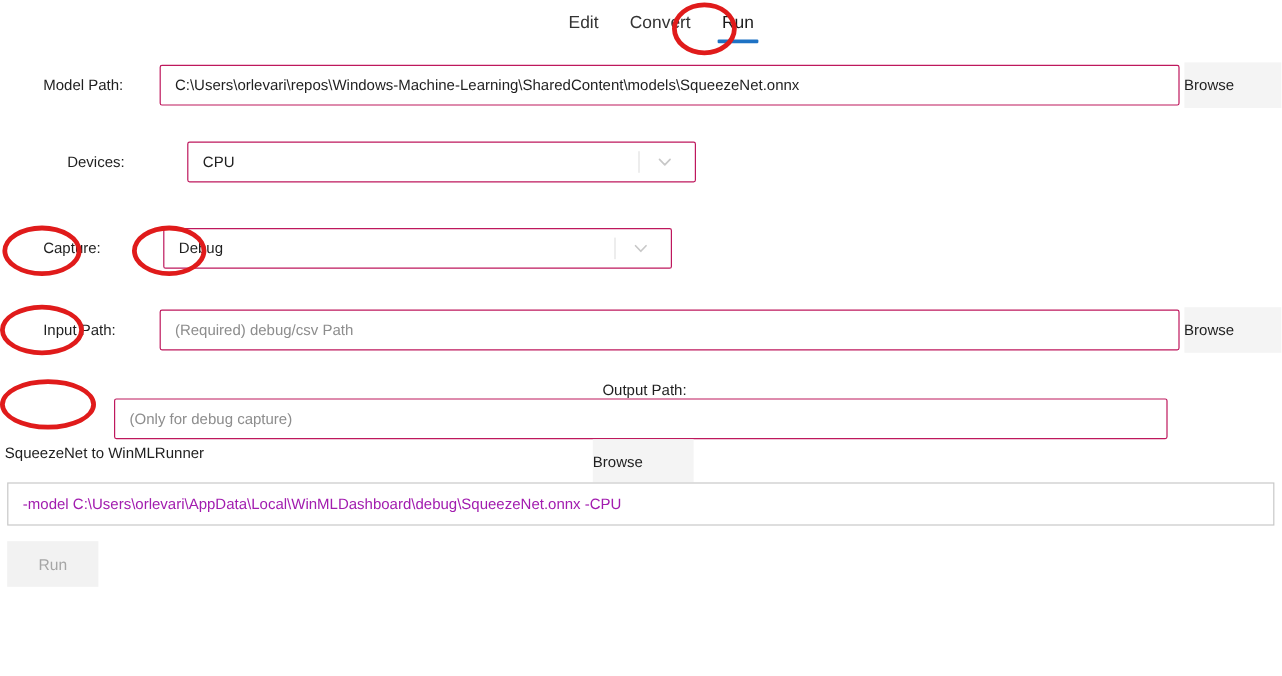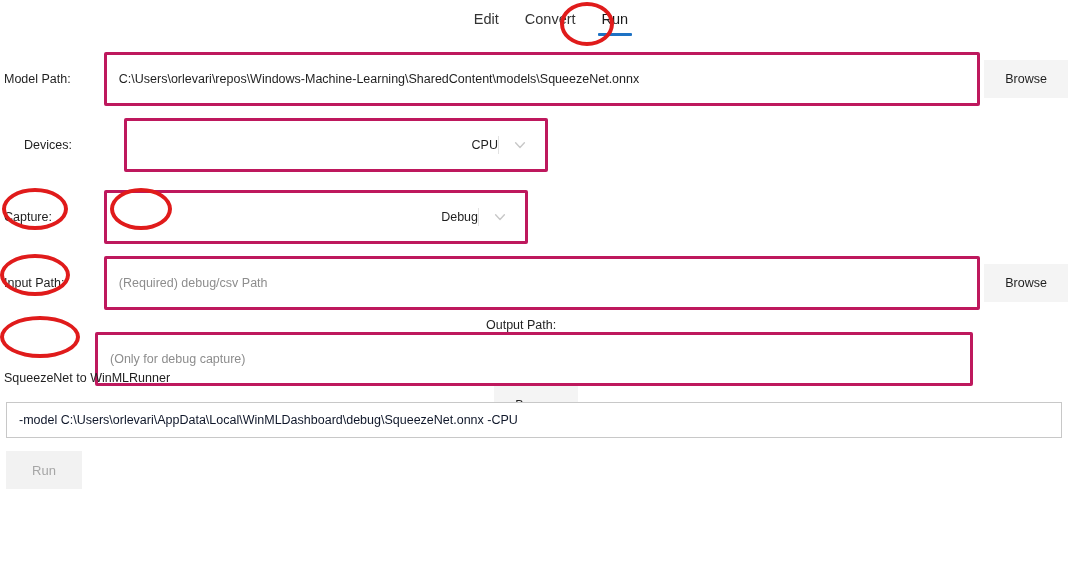--- a/index.html
+++ b/index.html
@@ -61,24 +61,25 @@
     display: flex;
     align-items: center;
   }
   .lbl {
     width: 104px;
     padding-left: 4px;
     font-size: 12.5px;
     color: #1f1f1f;
     box-sizing: border-box;
     white-space: nowrap;
+    margin-left: 32px;
   }
   .field {
-    height: 54px;
-    border: 3px solid #be185d;
+    height: 34px;
+    border: 1px solid #be185d;
     background: #ffffff;
     border-radius: 2px;
     box-sizing: border-box;
     display: flex;
     align-items: center;
     padding: 0 8px 0 12px;
     font-size: 12.5px;
     color: #1f1f1f;
     overflow: hidden;
     white-space: nowrap;
@@ -87,21 +88,21 @@
     color: #8d8d8d;
   }
   .field .val {
     flex: 1 1 auto;
     overflow: hidden;
     text-overflow: clip;
     white-space: nowrap;
   }
 
   .field.wide { width: 878px; }
-  .field.narrow { width: 424px; text-align: right; }
+  .field.narrow { width: 424px; }
 
   
   .dd-sep {
     width: 1px;
     height: 18px;
     background: #e2e2e2;
     margin-right: 14px;
     flex: 0 0 auto;
   }
   .chev {
@@ -120,21 +121,20 @@
     margin-left: 4px;
     background: #f4f4f4;
     border: none;
     border-radius: 0;
     font-family: "Liberation Sans", sans-serif;
     font-size: 12.5px;
     color: #1f1f1f;
     cursor: pointer;
     display: flex;
     align-items: center;
-    justify-content: center;
     box-sizing: border-box;
   }
 
   
   .params-label {
     position: absolute;
     left: 4px;
     font-size: 12.5px;
     color: #1f1f1f;
     white-space: nowrap;
@@ -144,21 +144,21 @@
     left: 6px;
     width: 1056px;
     height: 36px;
     border: 1px solid #c8c8c8;
     background: #ffffff;
     box-sizing: border-box;
     display: flex;
     align-items: center;
     padding-left: 12px;
     font-size: 12.5px;
-    color: #0f172a;
+    color: #a21caf;
     white-space: nowrap;
     overflow: hidden;
   }
 
   
   .run-btn {
     position: absolute;
     left: 6px;
     width: 76px;
     height: 38px;

